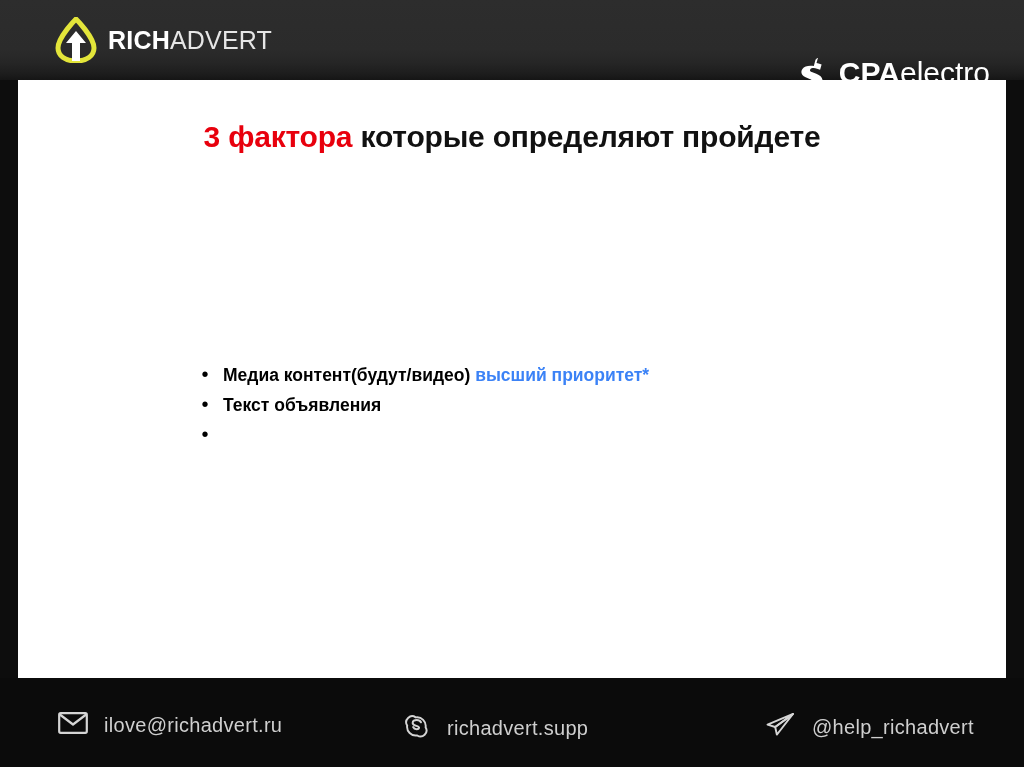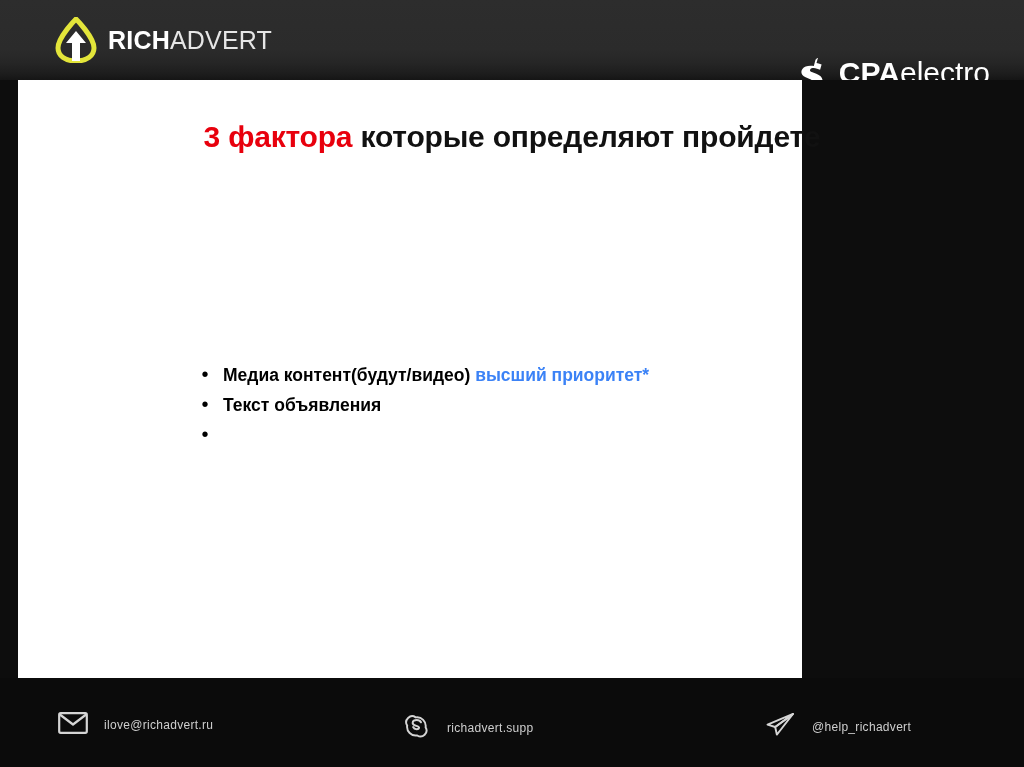--- a/index.html
+++ b/index.html
@@ -62,21 +62,21 @@
     color: #ffffff;
   }
   .brand-right .wordmark .w-bold { font-weight: 700; }
   .brand-right .wordmark .w-light { font-weight: 400; }
 
   
   .panel {
     position: absolute;
     left: 18px;
     top: 80px;
-    width: 784px;
+    width: 988px;
     height: 598px;
     background: #ffffff;
   }
 
   .title {
     position: absolute;
     left: 0;
     top: 38px;
     width: 988px;
     text-align: center;
@@ -129,21 +129,21 @@
   .contact {
     position: absolute;
     top: 712px;
     display: flex;
     align-items: center;
     gap: 16px;
   }
   .contact .ic { display: block; flex: 0 0 auto; }
   .contact .label {
     color: #cfcfcf;
-    font-size: 12px;
+    font-size: 20px;
     line-height: 18px;
     letter-spacing: 0.3px;
     white-space: nowrap;
   }
   .contact-email { left: 58px; }
   .contact-skype { left: 404px; }
   .contact-telegram { left: 765px; }
 </style>
 </head>
 <body>

